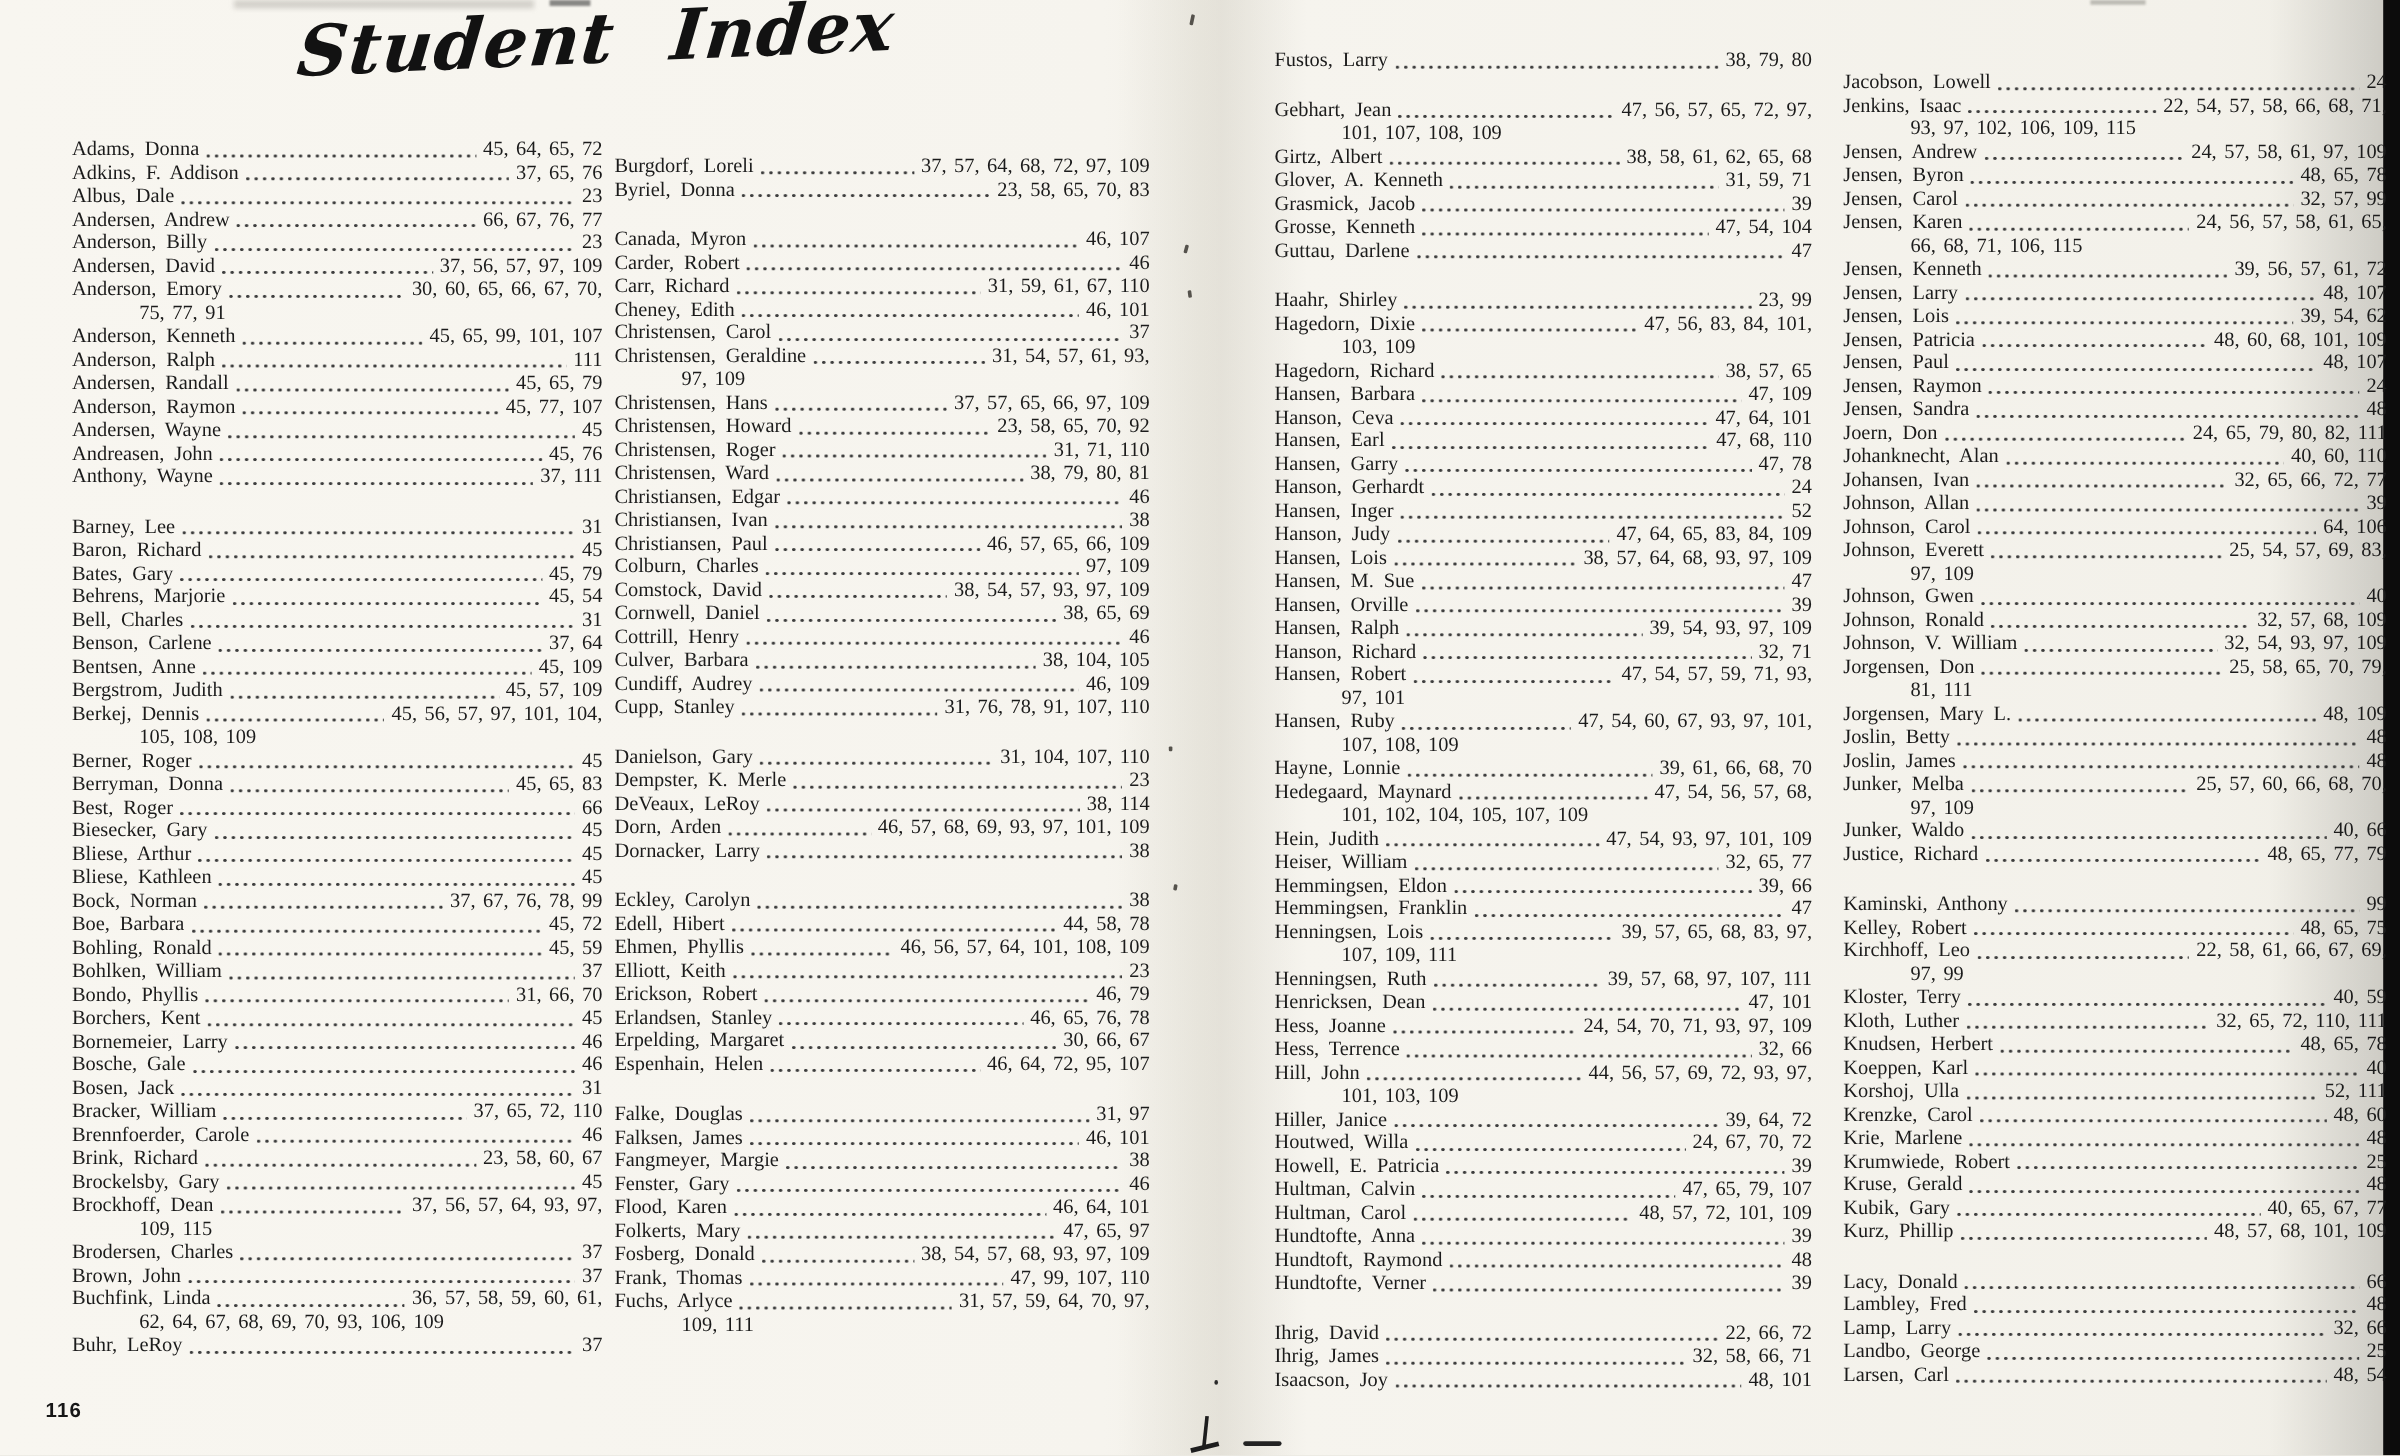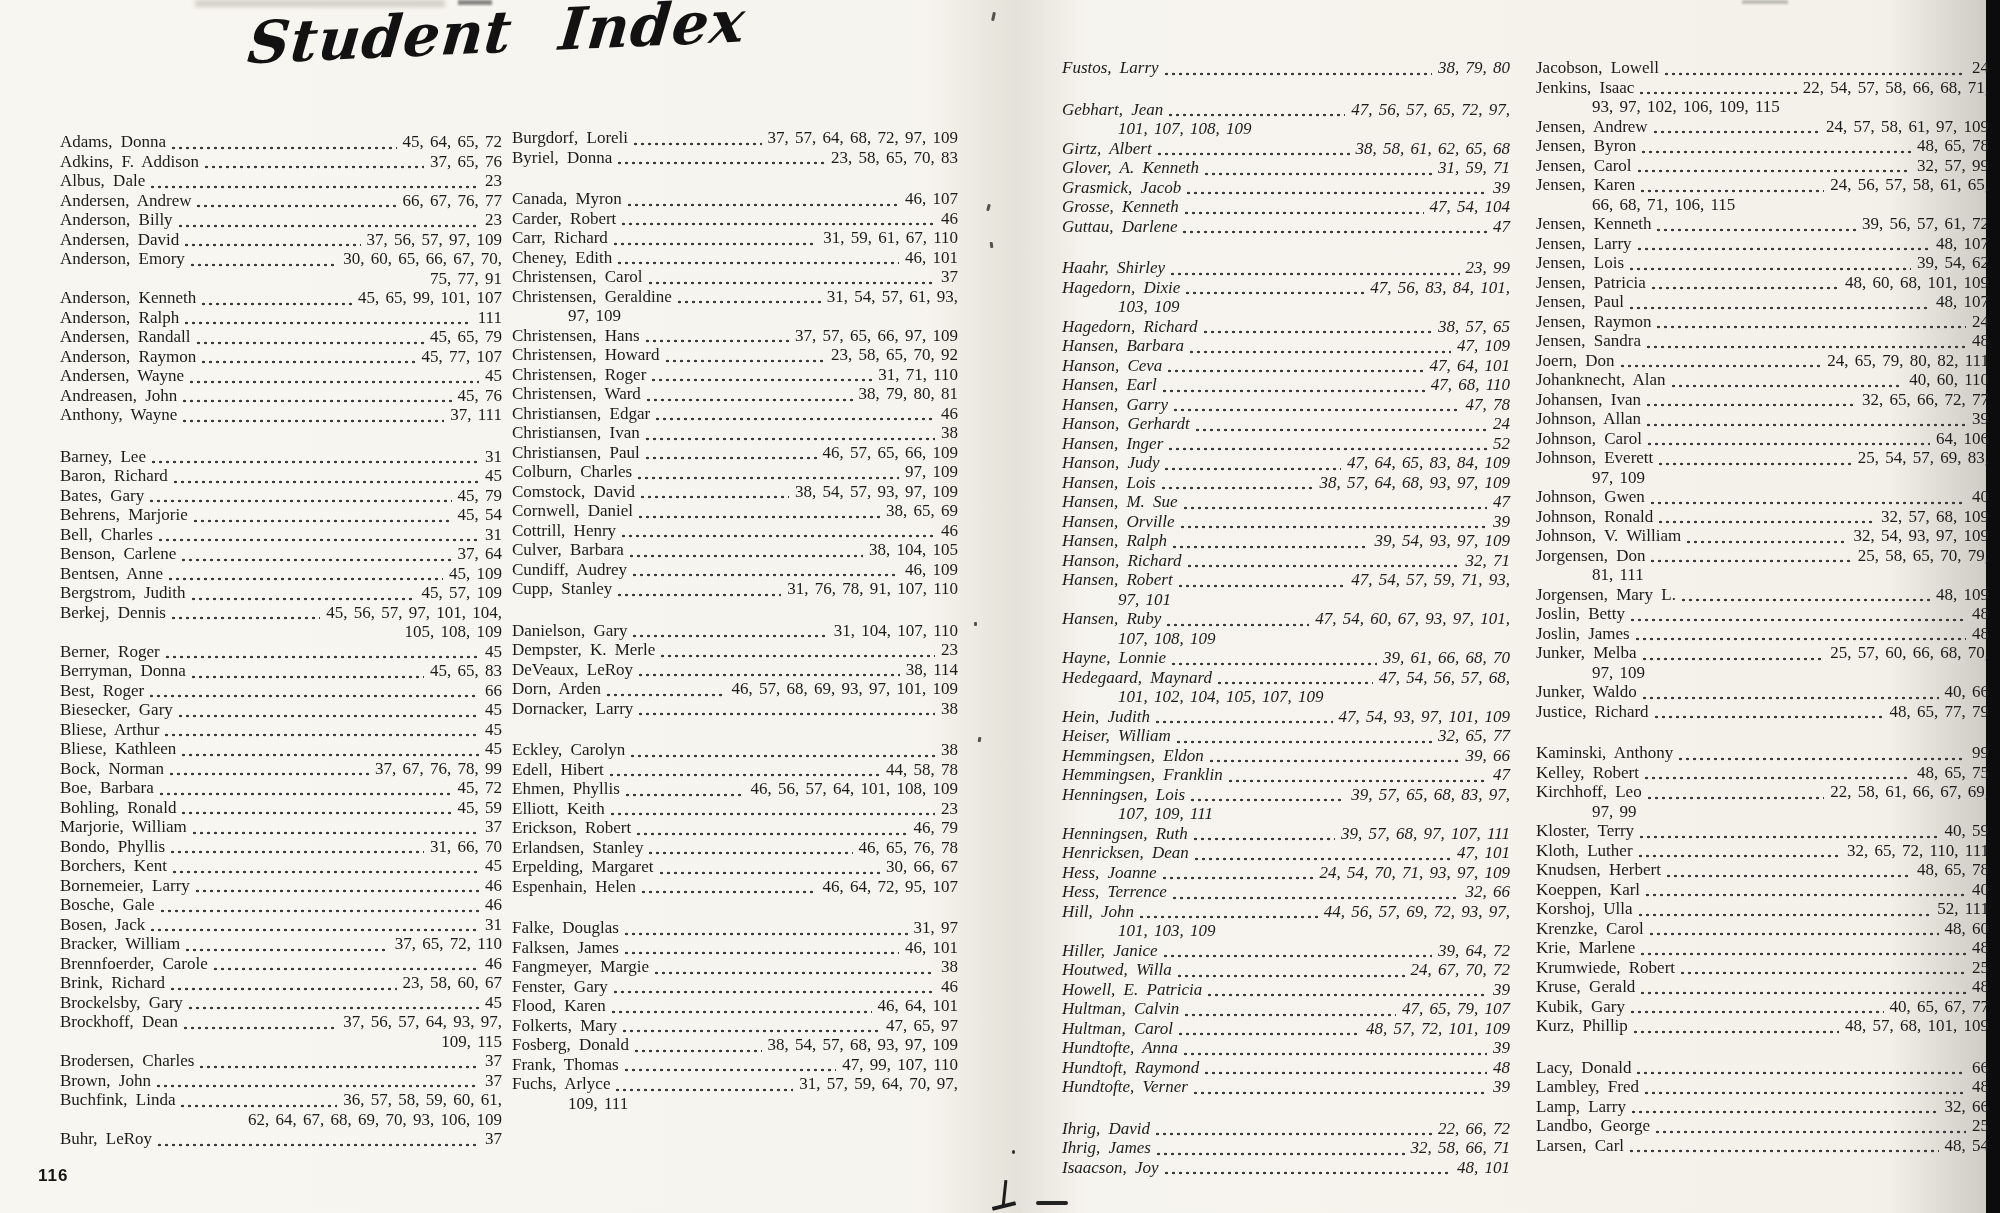--- a/index.html
+++ b/index.html
@@ -27,23 +27,23 @@
   .page-title{
     position:absolute;left:248px;top:0px;width:420px;
     font-family:"DejaVu Serif",serif;
     font-style:italic;font-weight:bold;
     font-size:58px;letter-spacing:1px;word-spacing:26px;
     transform:rotate(-2.5deg) skewX(-8deg);
     color:#121212;
     white-space:nowrap;
   }
   .col{position:absolute;font-size:17px;line-height:19.5px;}
-  .col-1{left:60px;  top:132px; width:442px;text-align:right;}
+  .col-1{left:60px;  top:114px; width:442px;}
   .col-2{left:512px; top:128px; width:446px;}
-  .col-3{left:1062px;top:58px;  width:448px;font-style:italic;}
+  .col-3{left:1062px;top:40px;  width:448px;}
   .col-4{left:1536px;top:58px;  width:453px;}
   .group{margin-bottom:22px;}
   .group:last-child{margin-bottom:0;}
   .line{display:flex;align-items:baseline;}
   .nm{white-space:nowrap;word-spacing:4px;}
   .ld{
     flex:1 1 auto;min-width:10px;height:4px;
     margin:0 6px 2px 6px;align-self:flex-end;
     background-image:radial-gradient(circle at 1.5px 2px,#3d3d3d 1.15px,rgba(0,0,0,0) 1.6px);
     background-size:7px 4px;background-repeat:repeat-x;
@@ -321,21 +321,21 @@
         </div>
         <div class="entry">
           <div class="line">
             <span class="nm">Bohling, Ronald</span>
             <span class="ld"></span>
             <span class="pg">45, 59</span>
           </div>
         </div>
         <div class="entry">
           <div class="line">
-            <span class="nm">Marjorie, William</span>
+            <span class="nm">Bohlken, William</span>
             <span class="ld"></span>
             <span class="pg">37</span>
           </div>
         </div>
         <div class="entry">
           <div class="line">
             <span class="nm">Bondo, Phyllis</span>
             <span class="ld"></span>
             <span class="pg">31, 66, 70</span>
           </div>

